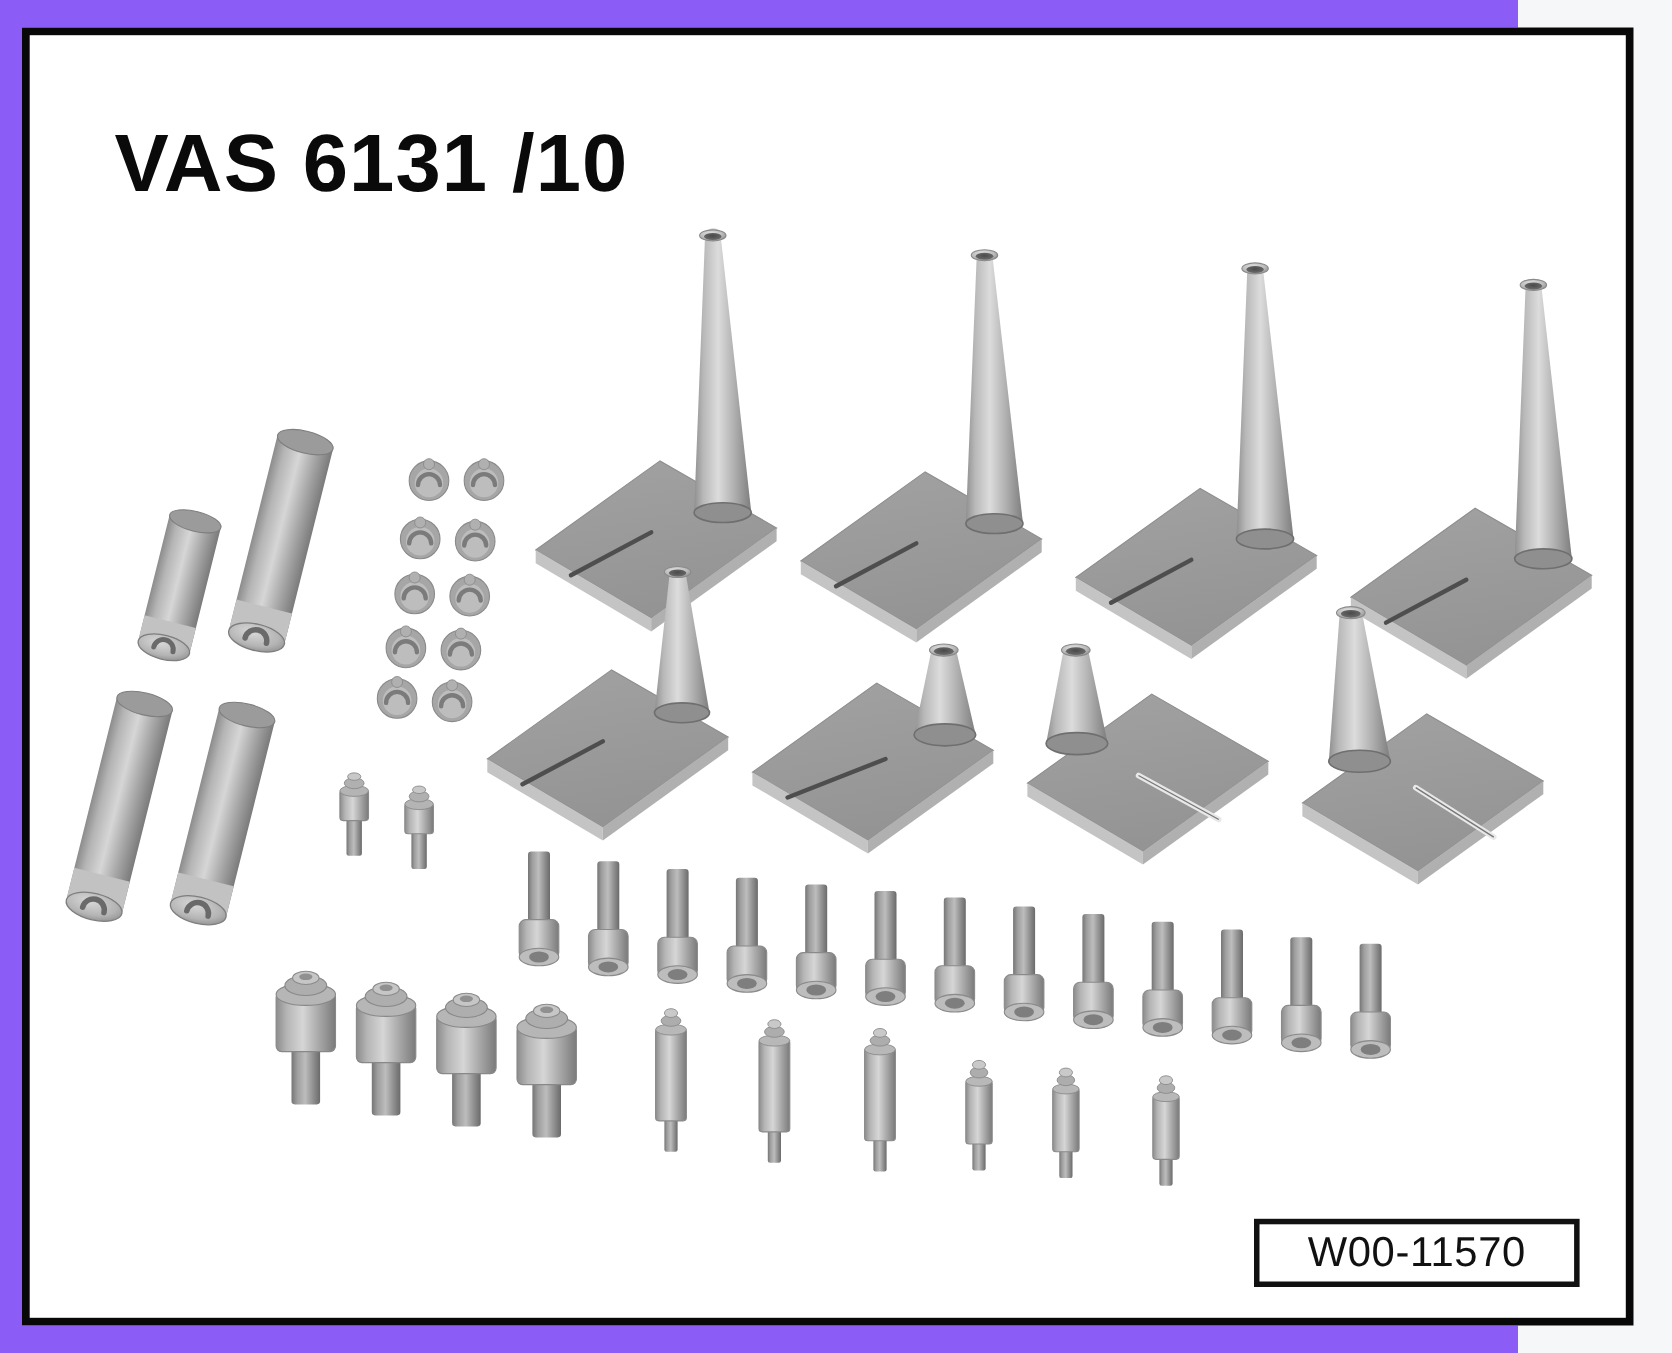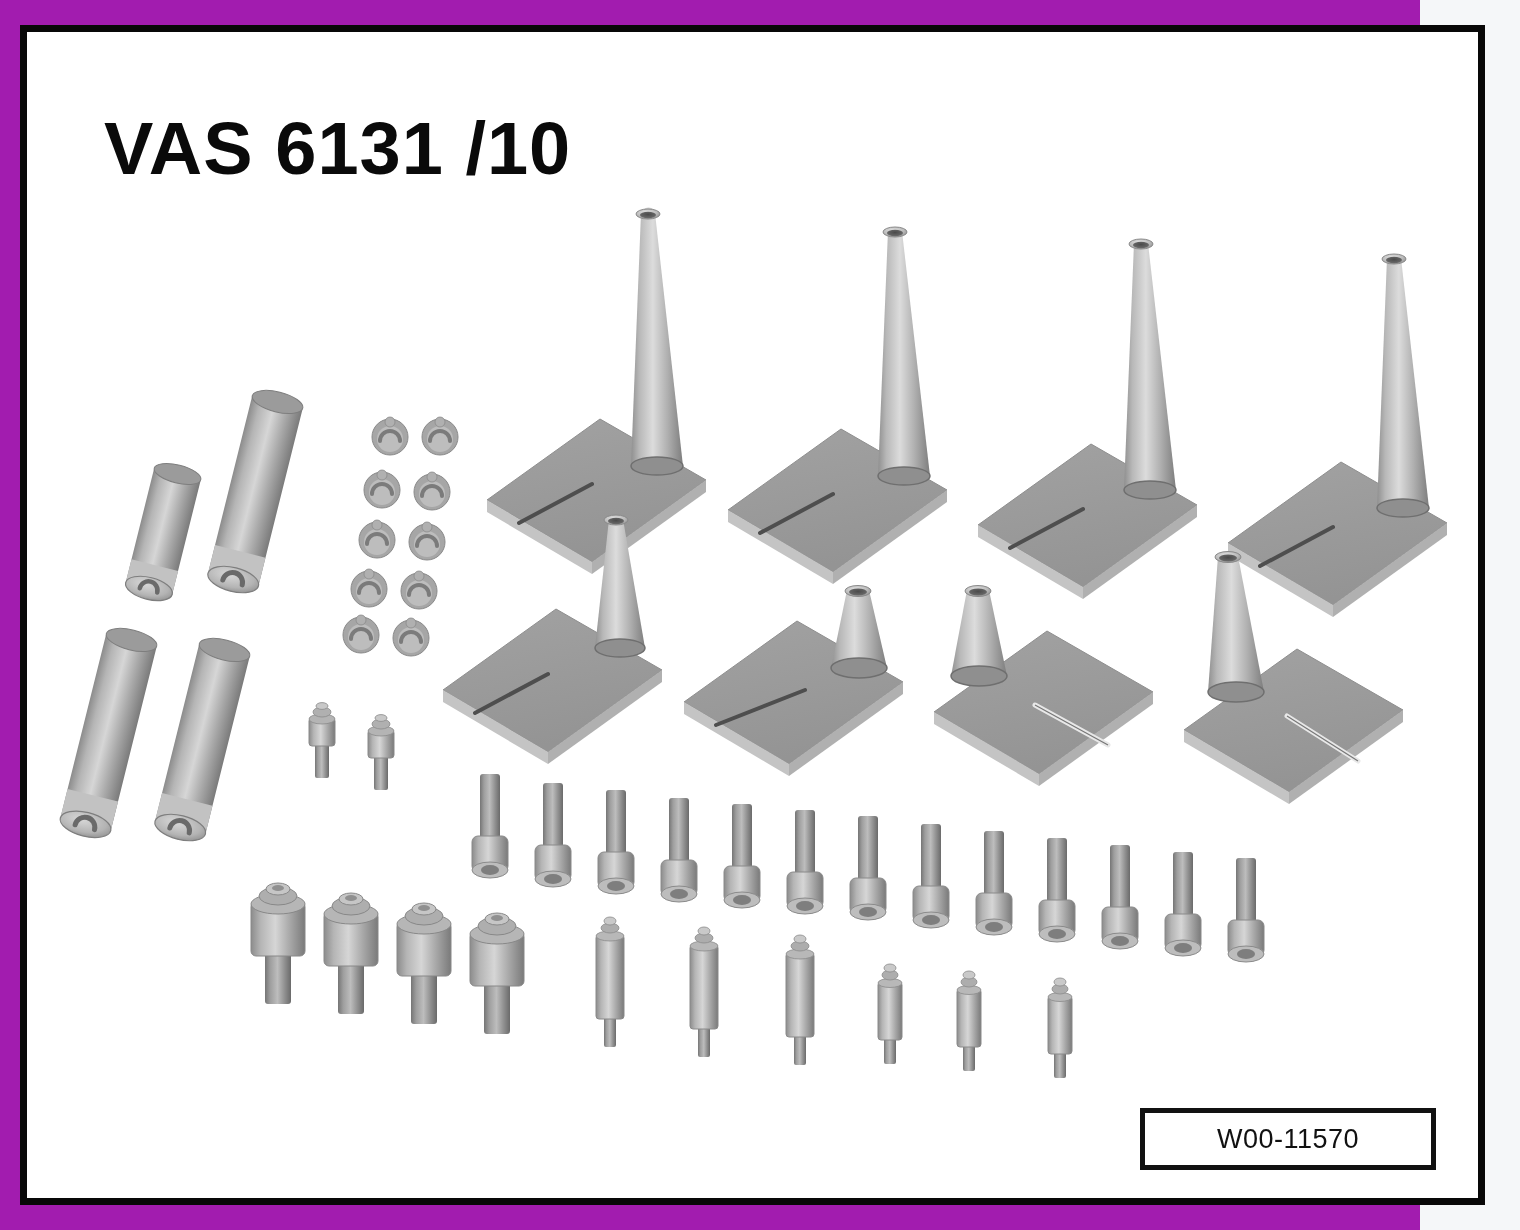--- a/index.html
+++ b/index.html
@@ -11,22 +11,21 @@
     width: 1520px;
     height: 1230px;
     font-family: "Liberation Sans", sans-serif;
     overflow: hidden;
   }
 
   #figure-root {
     position: relative;
     width: 1380px;
     height: 1230px;
-    background: #a21caf;
-    padding-left: 40px;
+    background: #8b5cf6;
   }
 
   
   #frame {
     position: absolute;
     left: 20px;
     top: 25px;
     width: 1465px;
     height: 1180px;
     background: #ffffff;
@@ -63,21 +62,21 @@
     width: 296px;
     height: 62px;
     border: 5px solid #111111;
     background: #ffffff;
     box-sizing: border-box;
     display: flex;
     align-items: center;
     justify-content: center;
   }
   #code-box-text {
-    font-size: 27px;
+    font-size: 38px;
     font-weight: normal;
     color: #111111;
     letter-spacing: 0.5px;
   }
 </style>
 </head>
 <body>
 
 <div id="figure-root">
 

